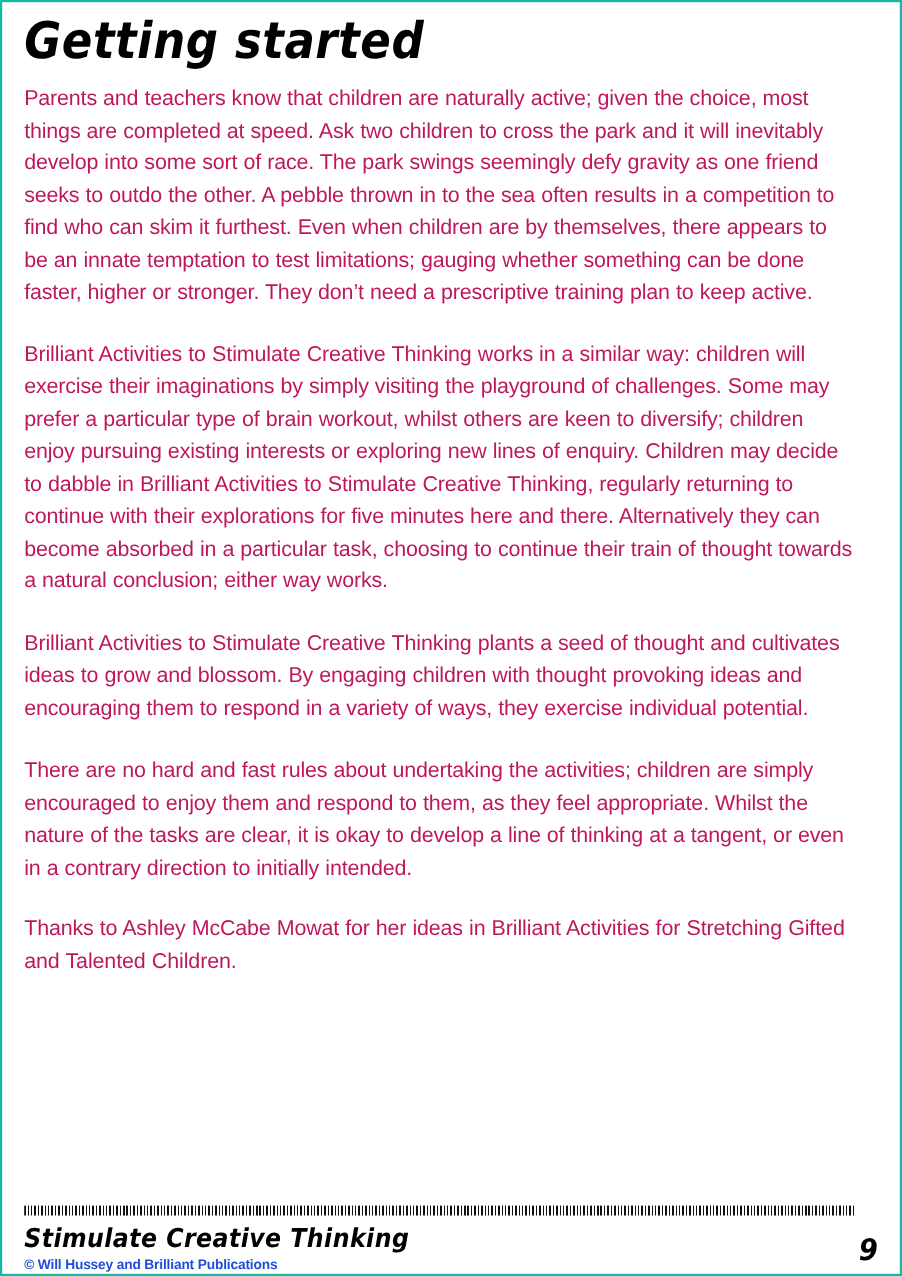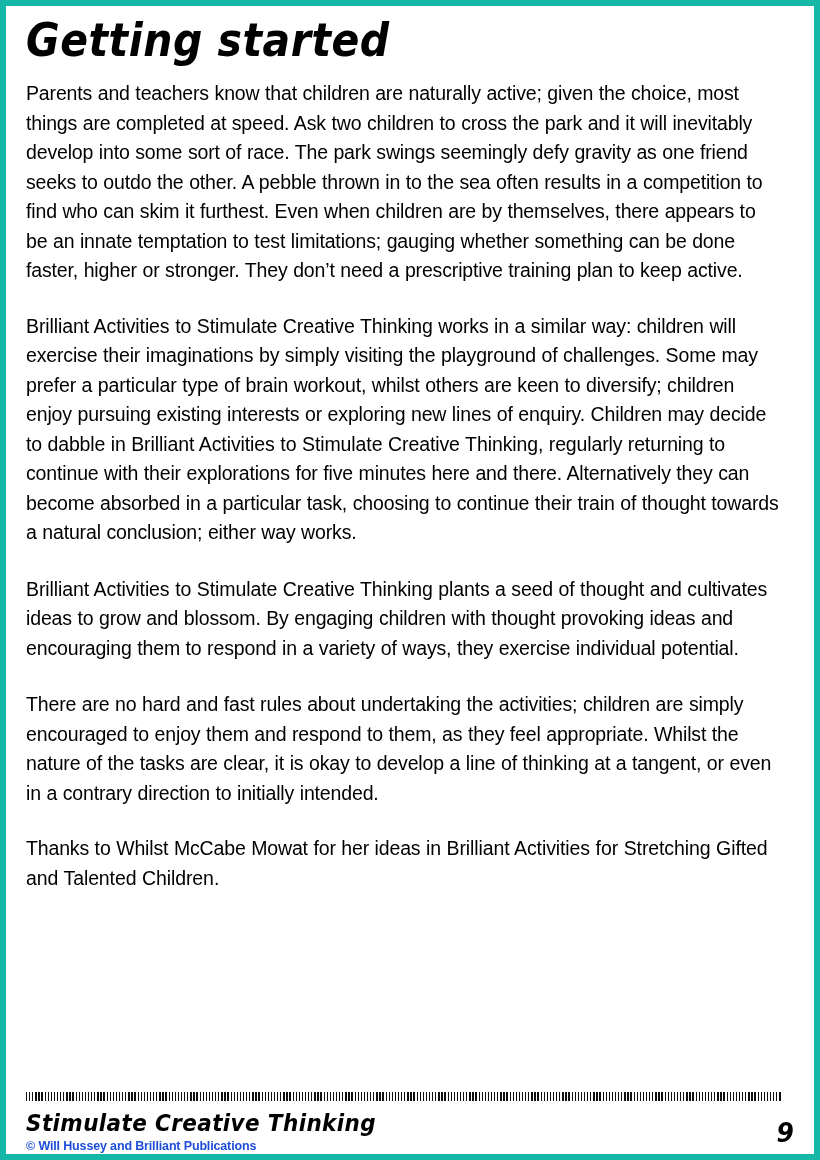--- a/index.html
+++ b/index.html
@@ -7,21 +7,21 @@
     padding: 0;
     background: #ffffff;
   }
 
   .page {
     position: relative;
     width: 820px;
     height: 1160px;
     background: #ffffff;
     box-sizing: border-box;
-    border: 6px solid #14b8a6;
+    border: 2px solid #14b8a6;
     overflow: hidden;
     font-family: "Liberation Sans", sans-serif;
   }
 
   .content {
     position: absolute;
     left: 20px;
     top: 10px;
     width: 756px;
   }
@@ -39,21 +39,21 @@
     transform: scaleY(1.12);
     transform-origin: left top;
     white-space: nowrap;
   }
 
   
   .body-text {
     font-family: "Liberation Sans", sans-serif;
     font-size: 19.5px;
     line-height: 29.5px;
-    color: #000000;
+    color: #be185d;
     margin: 0 0 24px 0;
     text-align: left;
     letter-spacing: -0.15px;
     word-spacing: 0.3px;
   }
 
   .body-text:last-of-type {
     margin-bottom: 0;
   }
 
@@ -134,21 +134,21 @@
 
   <div class="content">
 
     <h1 class="page-title">Getting started</h1>
 
     <div id="paragraphs">
         <p class="body-text p-gap-1"><span>Parents and teachers know that children are naturally active; given the choice, most things are completed at speed. Ask two children to cross the park and it will inevitably develop into some sort of race. The park swings seemingly defy gravity as one friend seeks to outdo the other. A pebble thrown in to the sea often results in a competition to find who can skim it furthest. Even when children are by themselves, there appears to be an innate temptation to test limitations; gauging whether something can be done faster, higher or stronger. They don’t need a prescriptive training plan to keep active.</span></p>
         <p class="body-text p-gap-2"><strong>Brilliant Activities to Stimulate Creative Thinking</strong><span> works in a similar way: children will exercise their imaginations by simply visiting the playground of challenges. Some may prefer a particular type of brain workout, whilst others are keen to diversify; children enjoy pursuing existing interests or exploring new lines of enquiry. Children may decide to dabble in </span><strong>Brilliant Activities to Stimulate Creative Thinking</strong><span>, regularly returning to continue with their explorations for five minutes here and there. Alternatively they can become absorbed in a particular task, choosing to continue their train of thought towards a natural conclusion; either way works.</span></p>
         <p class="body-text p-gap-4"><strong>Brilliant Activities to Stimulate Creative Thinking</strong><span> plants a seed of thought and cultivates ideas to grow and blossom. By engaging children with thought provoking ideas and encouraging them to respond in a variety of ways, they exercise individual potential.</span></p>
         <p class="body-text p-gap-3"><span>There are no hard and fast rules about undertaking the activities; children are simply encouraged to enjoy them and respond to them, as they feel appropriate. Whilst the nature of the tasks are clear, it is okay to develop a line of thinking at a tangent, or even in a contrary direction to initially intended.</span></p>
-        <p class="body-text p-gap-5"><span>Thanks to Whilst McCabe Mowat for her ideas in </span><strong>Brilliant Activities for Stretching Gifted and Talented Children</strong><span>.</span></p>
+        <p class="body-text p-gap-5"><span>Thanks to Ashley McCabe Mowat for her ideas in </span><strong>Brilliant Activities for Stretching Gifted and Talented Children</strong><span>.</span></p>
       </div>
 
   </div>
 
   <div class="footer">
     <div class="footer-rule"></div>
     <div class="footer-book-title">Stimulate Creative Thinking</div>
     <div class="footer-copyright">© Will Hussey and Brilliant Publications</div>
   </div>
 

